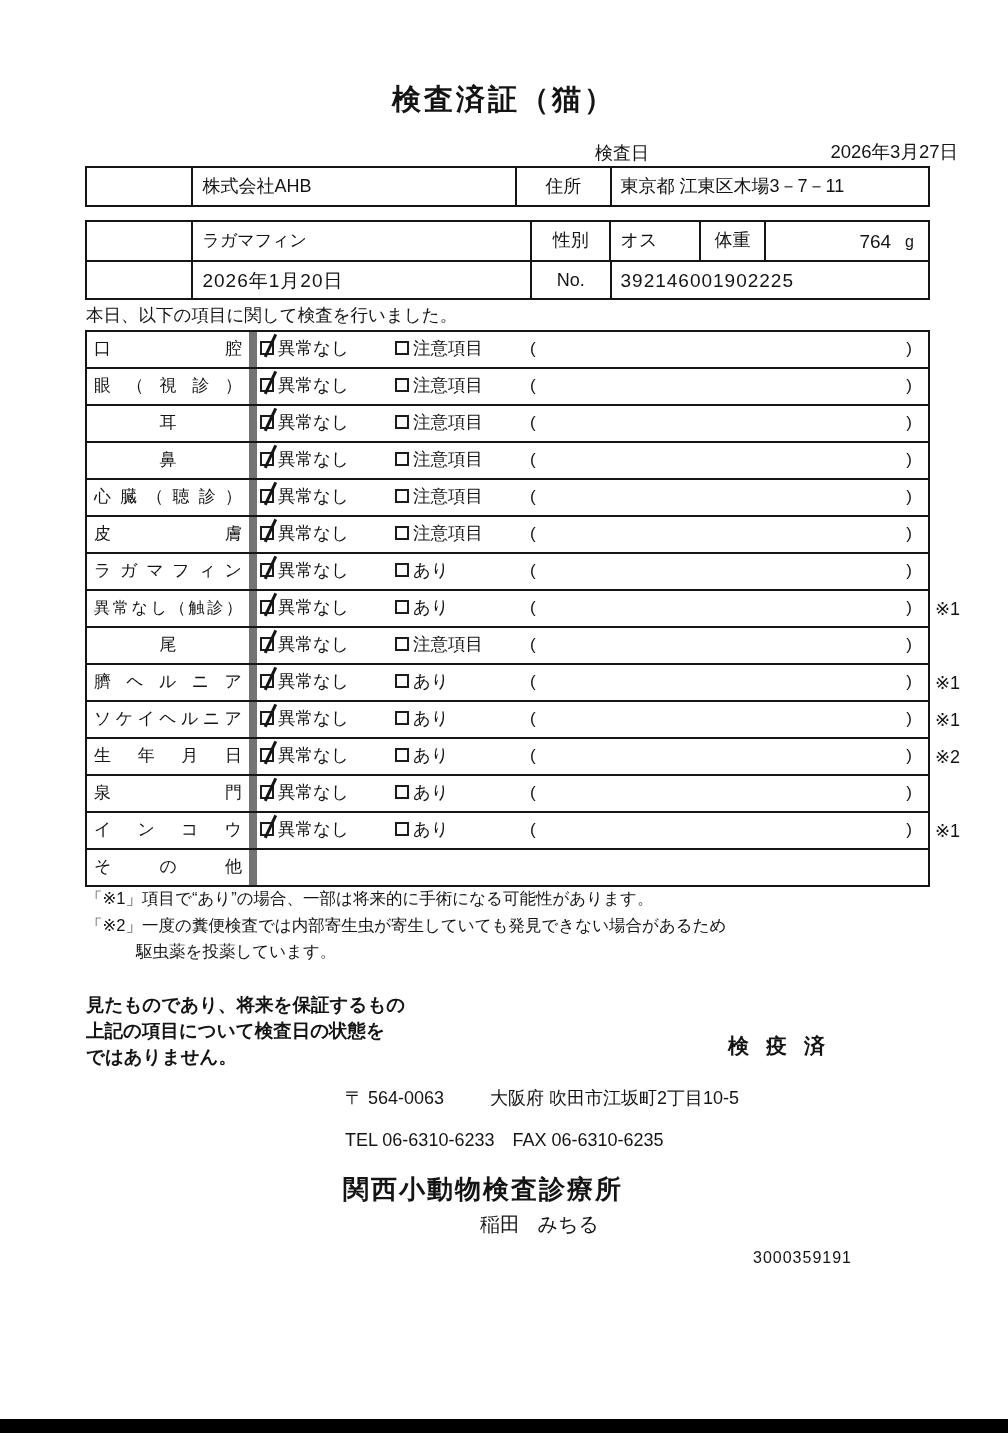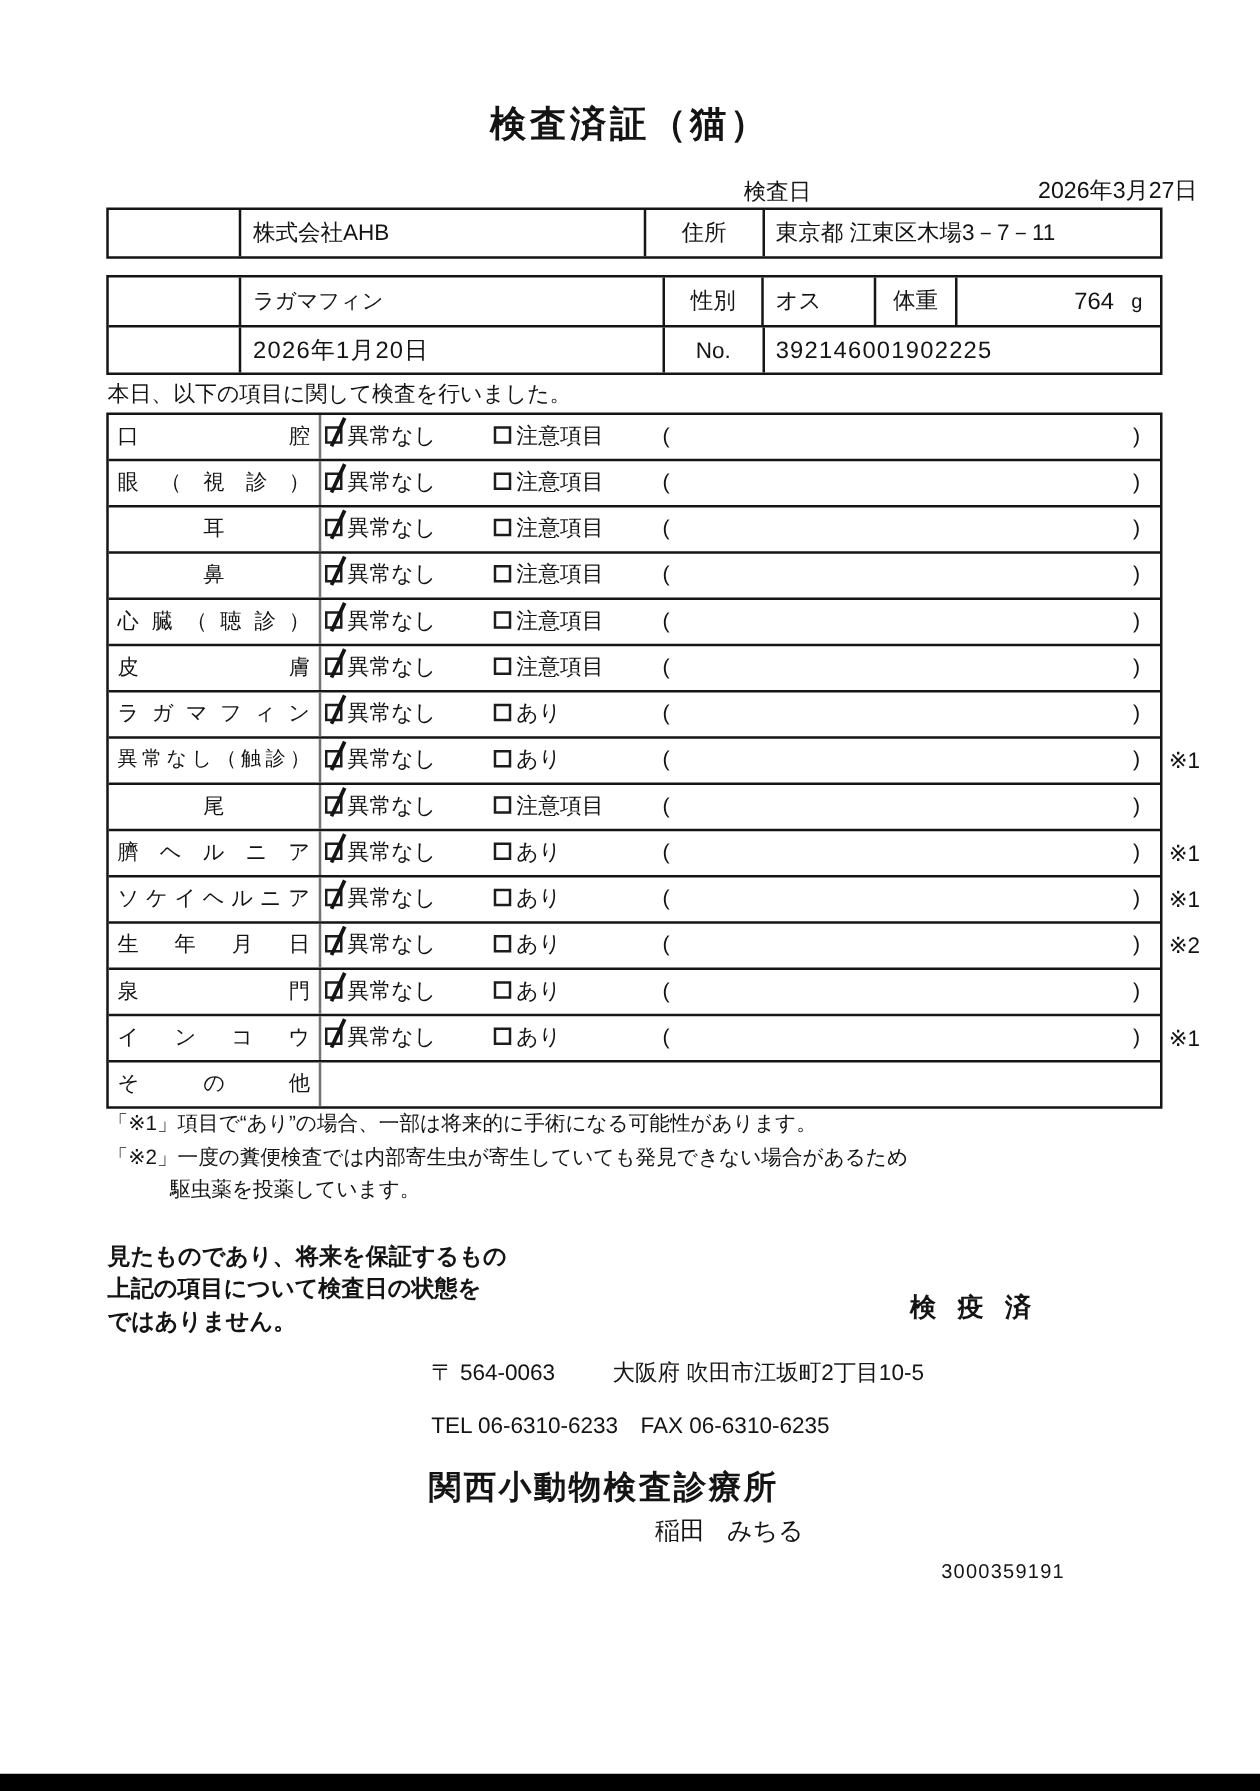--- a/index.html
+++ b/index.html
@@ -44,21 +44,21 @@
   #weight-cell .wu { font-size: 16px; }
 
   #intro-line { top: 303px; left: 86px; font-size: 17.5px; }
 
   
   #inspection-table { top: 330px; }
   .irow { display: flex; position: relative; height: 37px; border-bottom: 2px solid #151515; align-items: stretch; }
   .irow:last-child { border-bottom: none; height: 35px; }
   .cell { overflow: hidden; }
   .cname {
-    width: 170px; border-right: 2px solid #737373;
+    width: 170px; border-right: 8px solid #737373;
     padding: 0 7px; font-size: 17px; line-height: 33px; white-space: nowrap;
   }
   .j { text-align: justify; text-align-last: justify; }
   .c-center { text-align: center; text-align-last: center; }
   .copt { line-height: 33px; font-size: 17.5px; white-space: nowrap; }
   .copt1 { width: 135px; padding-left: 3px; }
   .copt2 { width: 130px; padding-left: 3px; }
   .cnote { flex: 1; display: flex; justify-content: space-between; padding: 0 16px 0 8px; line-height: 33px; font-size: 17px; }
   .crest { flex: 1; }
   .cb {
@@ -85,21 +85,21 @@
   #fn2b { top: 941px; left: 136px; font-size: 16.5px; }
   #disclaimer { top: 992px; left: 86px; font-size: 18.5px; font-weight: 600; line-height: 26px; }
   #stamp { top: 1032px; left: 728px; font-size: 21px; font-weight: 600; letter-spacing: 17px; white-space: nowrap; }
 
   
   #postal-line { top: 1086px; left: 345px; font-size: 18px; }
   #postal-line .gap { display: inline-block; width: 46px; }
   #tel-line { top: 1130px; left: 345px; font-size: 18px; }
   #tel-line .gap { display: inline-block; width: 18px; }
   #clinic-name { top: 1172px; left: 343px; font-size: 26px; font-weight: 600; letter-spacing: 2px; }
-  #clinic-person { top: 1211px; left: 480px; font-size: 20px; word-spacing: 12px; margin-left: 44px; }
+  #clinic-person { top: 1211px; left: 480px; font-size: 20px; word-spacing: 12px; }
   #serial { top: 1249px; left: 753px; font-size: 16px; letter-spacing: 1px; }
 
   #scan-edge { left: 0; bottom: 0; width: 100%; height: 14px; background: #000; }
 </style>
 </head>
 <body>
 
 <div class="abs" id="doc-title">検査済証（猫）</div>
 
 <div class="abs" id="date-label">検査日</div>

